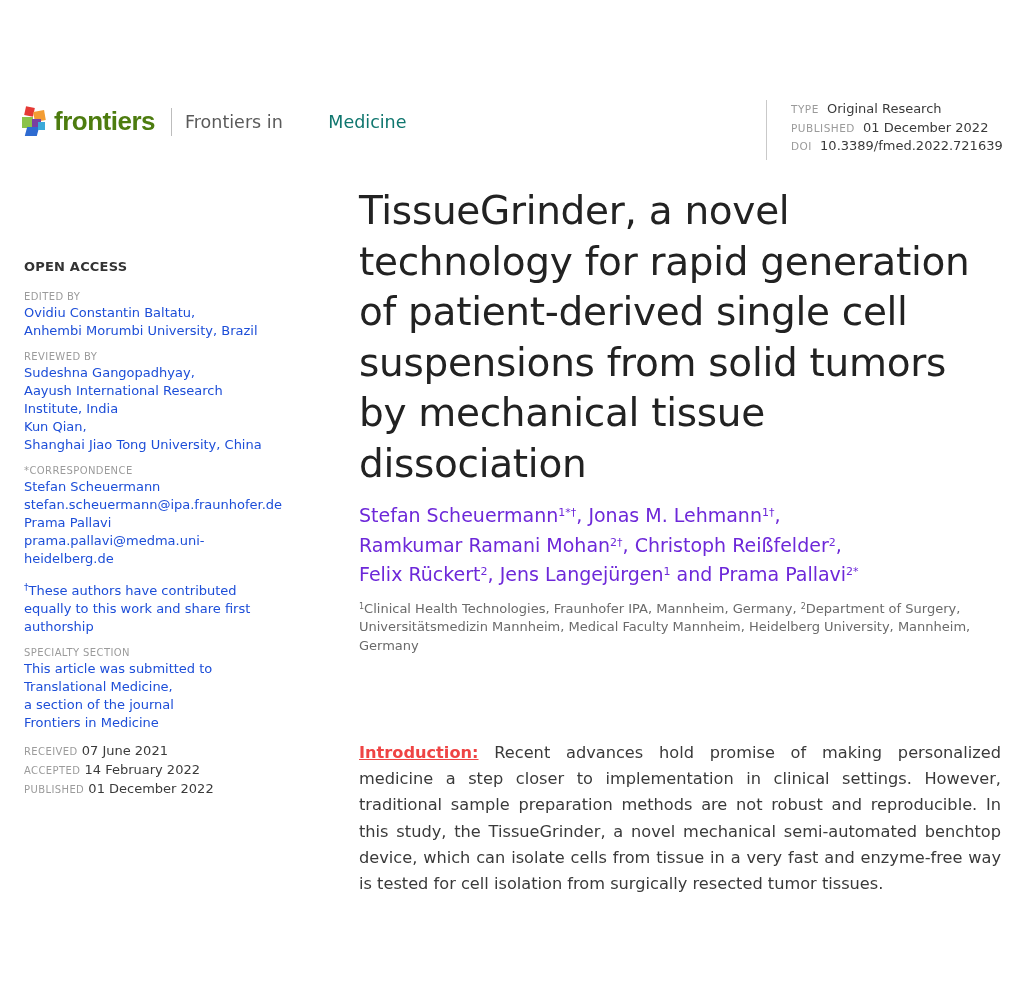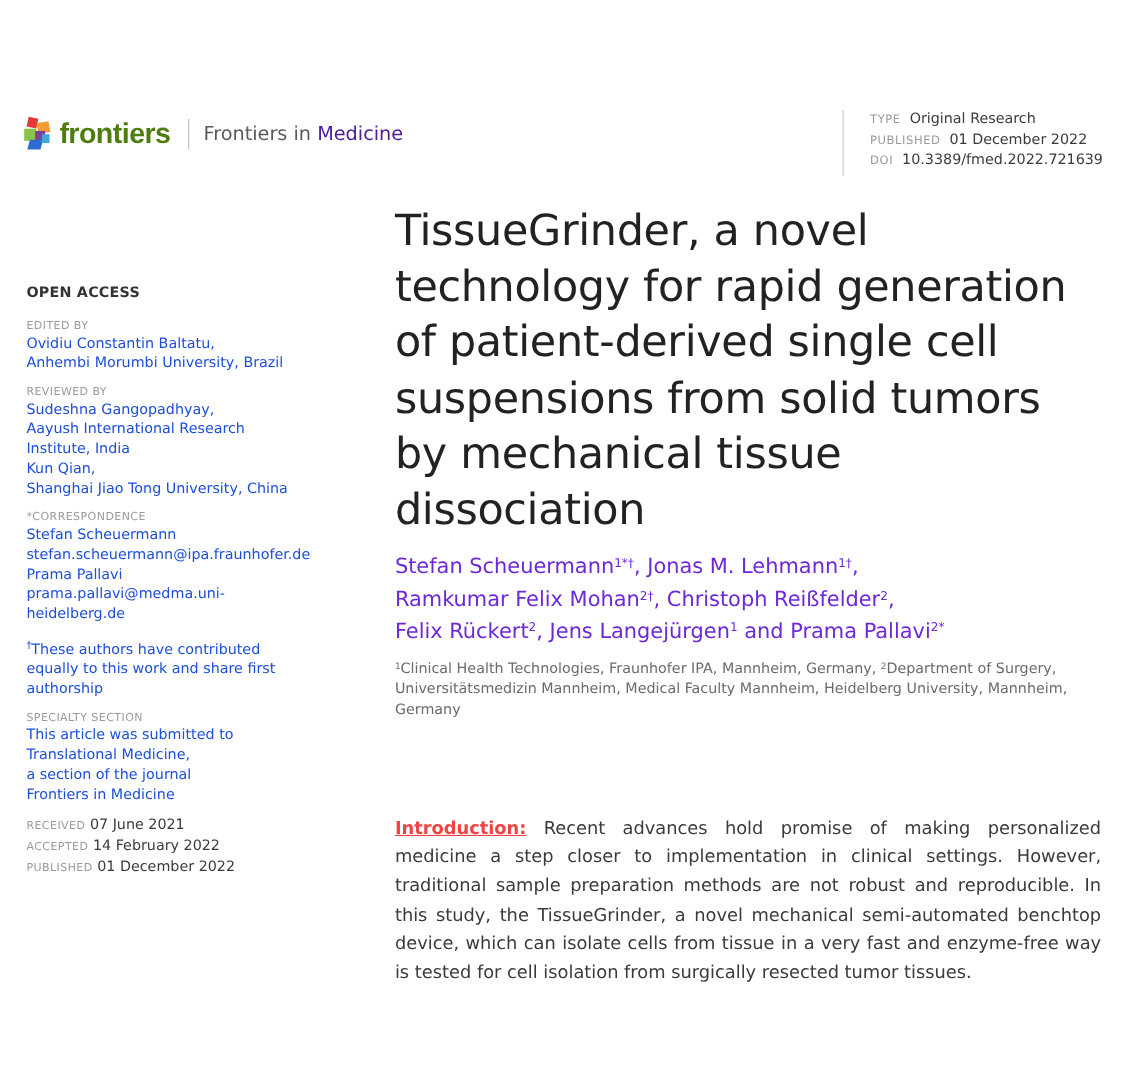--- a/index.html
+++ b/index.html
@@ -11,21 +11,21 @@
   .header { position: absolute; left: 0; top: 0; width: 1024px; height: 170px; }
   .logo { position: absolute; left: 22px; top: 106px; display: flex; align-items: center; }
   .logo-mark { width: 26px; height: 30px; position: relative; margin-right: 6px; }
   .logo-mark span { position: absolute; display: block; }
   .logo-word {
     font-family: "Liberation Sans", sans-serif; font-weight: bold;
     font-size: 26px; color: #4d7c0f; letter-spacing: -0.5px;
   }
   .logo-sep { position: absolute; left: 171px; top: 108px; width: 1px; height: 28px; background: #bdbdbd; }
   .journal { position: absolute; left: 185px; top: 112px; font-size: 17.5px; color: #5a5a5a; }
-  .journal .accent { color: #4c1d95; }
+  .journal .accent { color: #0f766e; margin-left: 40px; }
 
   .meta-box { position: absolute; left: 766px; top: 100px; border-left: 1px solid #c9c9c9; padding-left: 24px; height: 60px; }
   .meta-row { font-size: 13px; line-height: 18.5px; color: #3a3a3a; white-space: nowrap; }
   .meta-key { font-size: 10.5px; color: #9a9a9a; letter-spacing: 0.5px; margin-right: 4px; }
 
   .sidebar { position: absolute; left: 24px; top: 259px; width: 290px; }
   .open-access { font-size: 13px; font-weight: bold; color: #333; letter-spacing: 0.2px; margin-bottom: 16px; }
   .sb-section { margin-bottom: 10px; }
   .sb-label { font-size: 10px; color: #9b9b9b; letter-spacing: 0.4px; line-height: 14px; }
   .sb-text { font-size: 13px; line-height: 18px; color: #1d4ed8; }
@@ -137,21 +137,21 @@
     <div>suspensions from solid tumors</div>
     <div>by mechanical tissue</div>
     <div>dissociation</div>
   </h1>
 
   <div class="authors">
     <div>
       <span>Stefan Scheuermann</span><sup>1*†</sup><span>, </span><span>Jonas M. Lehmann</span><sup>1†</sup><span>,</span>
     </div>
     <div>
-      <span>Ramkumar Felix Mohan</span><sup>2†</sup><span>, </span><span>Christoph Reißfelder</span><sup>2</sup><span>,</span>
+      <span>Ramkumar Ramani Mohan</span><sup>2†</sup><span>, </span><span>Christoph Reißfelder</span><sup>2</sup><span>,</span>
     </div>
     <div>
       <span>Felix Rückert</span><sup>2</sup><span>, </span><span>Jens Langejürgen</span><sup>1</sup><span style="white-space:pre;margin-top:16px;"> and </span><span>Prama Pallavi</span><sup>2*</sup>
     </div>
   </div>
 
   <div class="affil">
     <sup>1</sup><span>Clinical Health Technologies, Fraunhofer IPA, Mannheim, Germany, </span><sup>2</sup><span>Department of Surgery, Universitätsmedizin Mannheim, Medical Faculty Mannheim, Heidelberg University, Mannheim, Germany</span>
   </div>
 </div>

